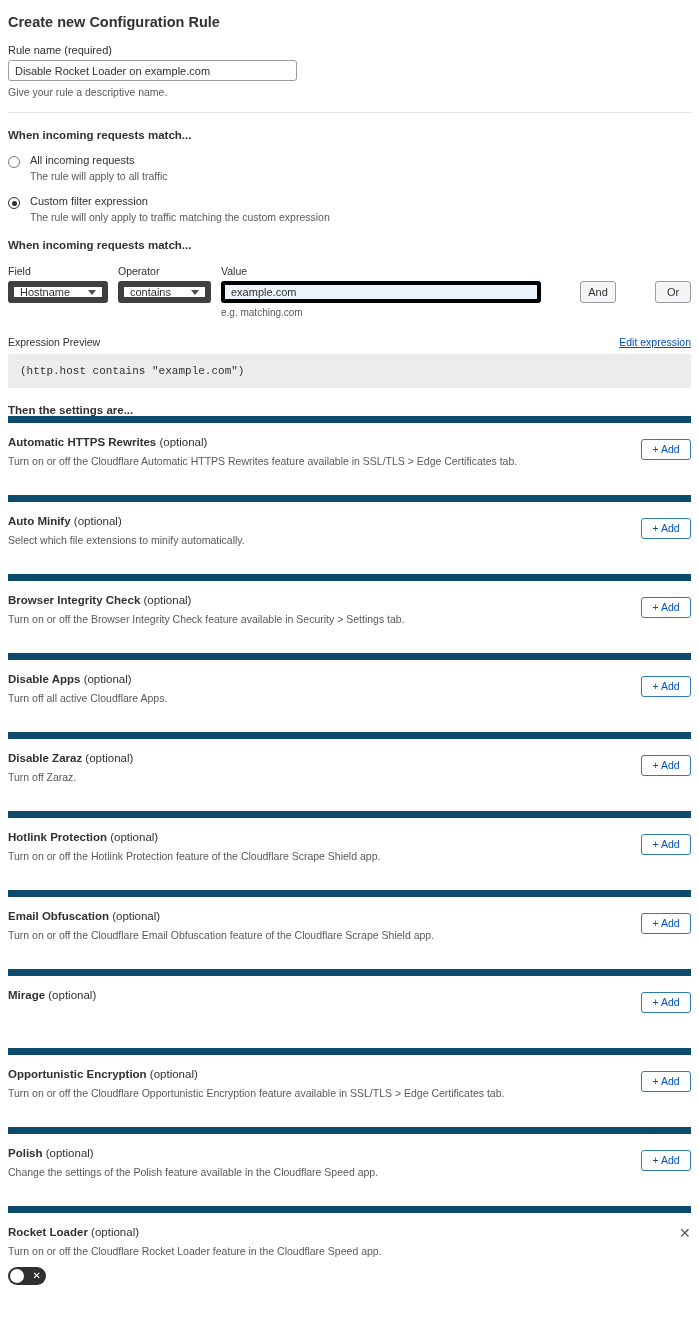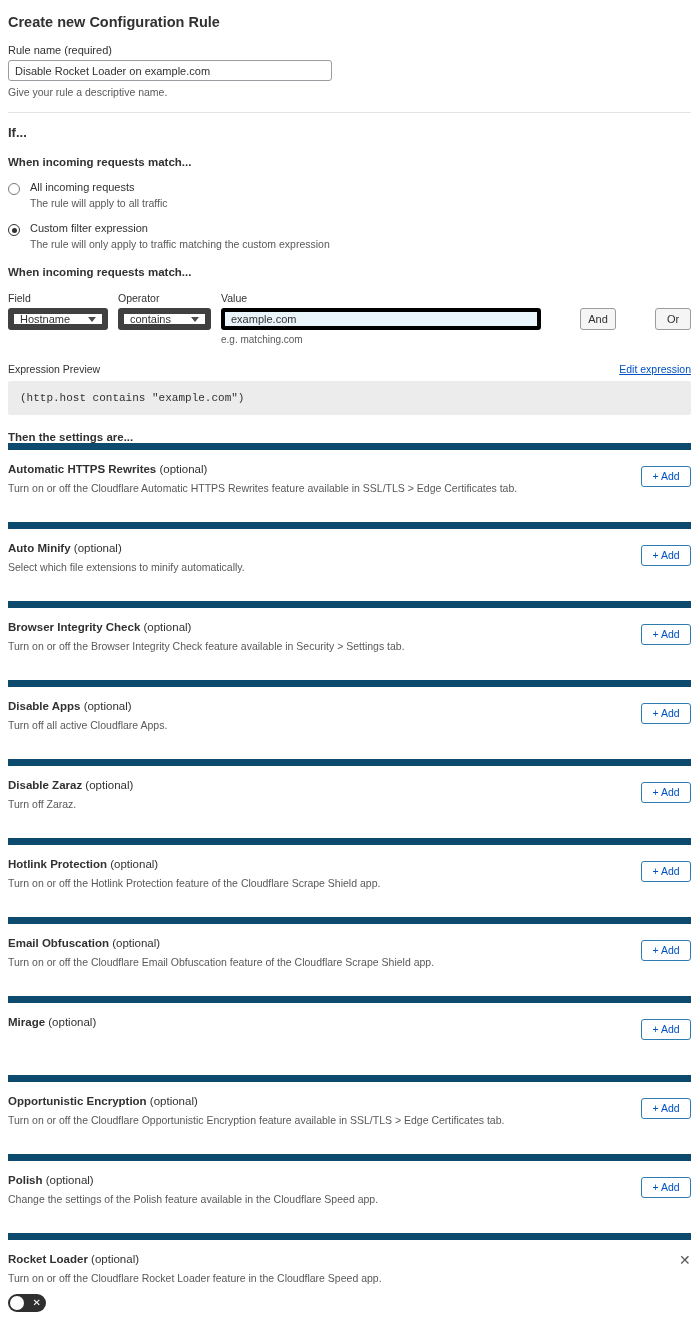--- a/index.html
+++ b/index.html
@@ -26,21 +26,21 @@
     padding-top: 6px;
   }
   .field-label {
     font-size: 11px;
     color: #313131;
     margin-top: 14px;
     margin-bottom: 4px;
   }
   .text-input {
     display: block;
-    width: 324px;
+    width: 289px;
     height: 21px;
     border: 1px solid #999da1;
     border-radius: 3px;
     font-size: 11px;
     font-family: "Liberation Sans", sans-serif;
     color: #313131;
     padding: 0 6px;
     background: #fff;
     outline: none;
   }
@@ -291,21 +291,20 @@
 <div class="page">
 
   <div class="page-title">Create new Configuration Rule</div>
 
   <div class="field-label">Rule name (required)</div>
   <input class="text-input" type="text" value="Disable Rocket Loader on example.com" style="">
   <div class="help-text">Give your rule a descriptive name.</div>
 
   <hr class="divider">
 
-  <div class="section-title">If...</div>
 
   <div class="subsection-title">When incoming requests match...</div>
 
   <div class="radio-row">
     <span class="radio"></span>
     <span class="radio-text">
       <div class="radio-label">All incoming requests</div>
       <div class="radio-desc">The rule will apply to all traffic</div>
     </span>
   </div>

